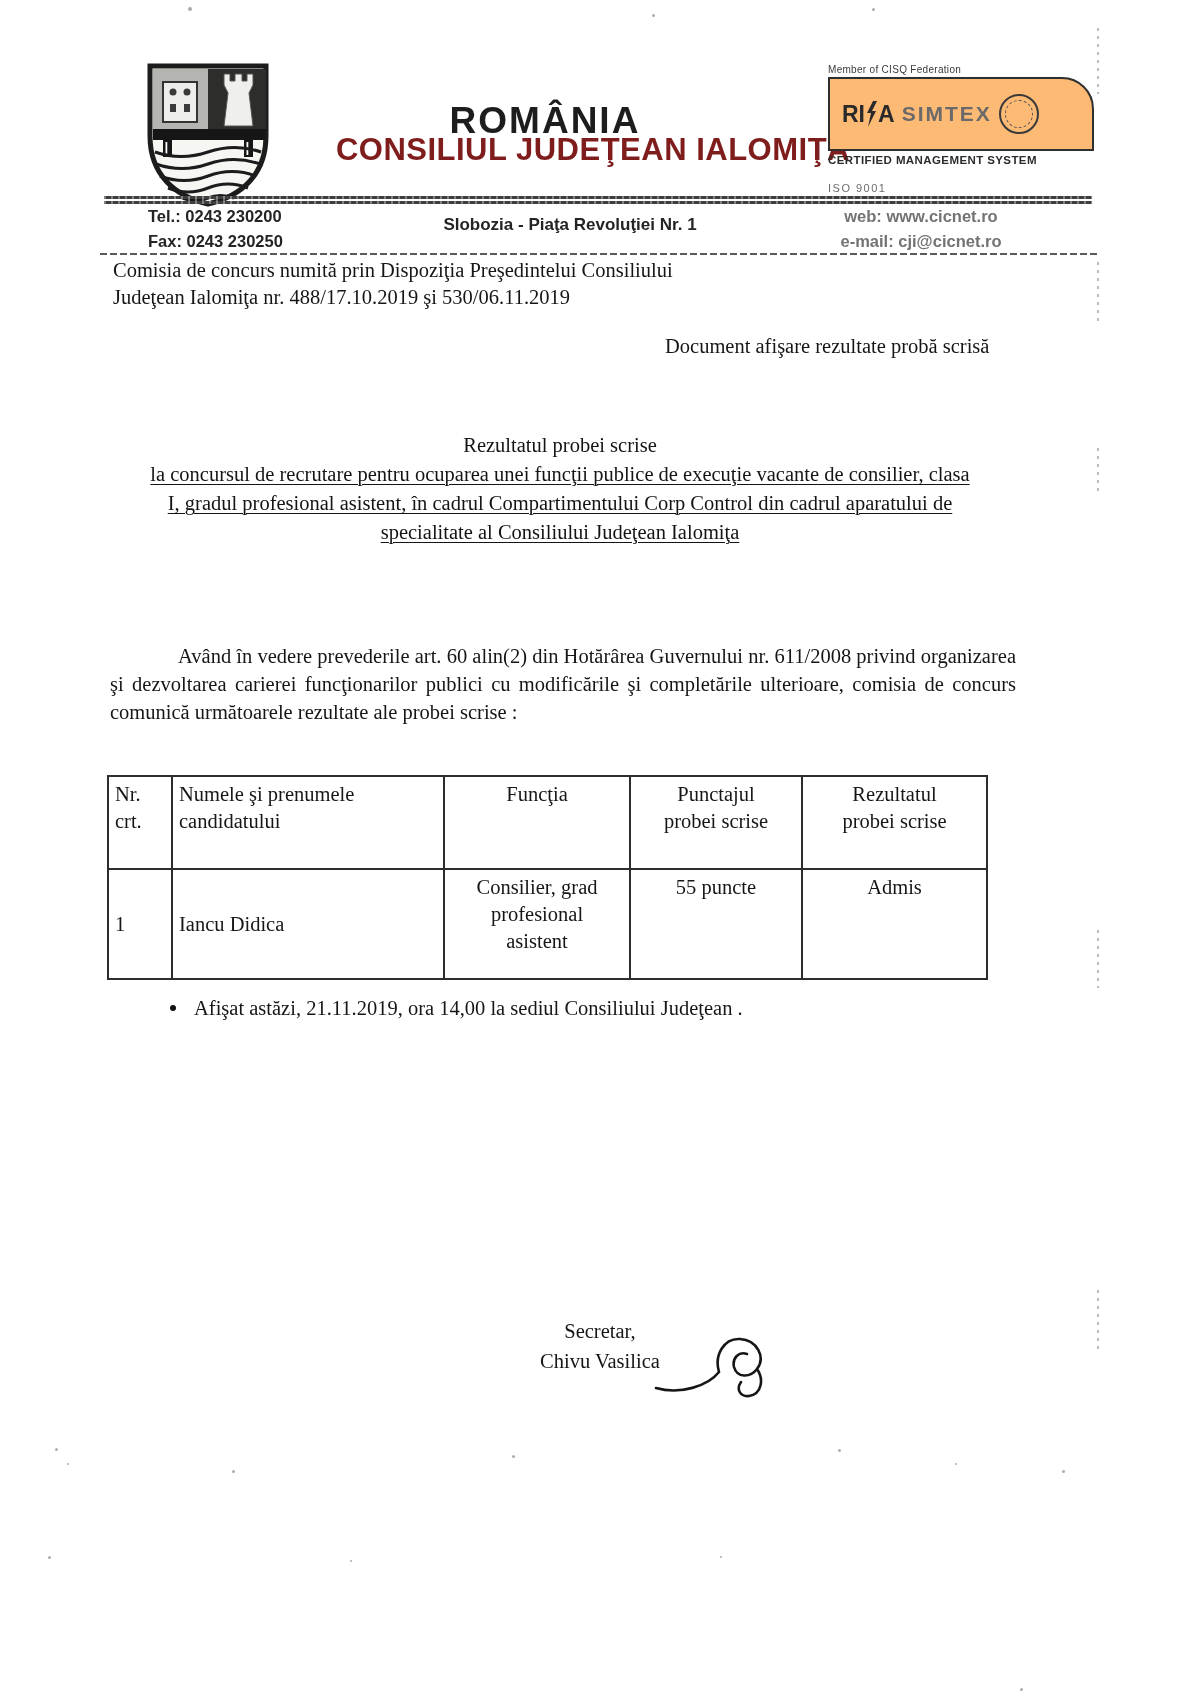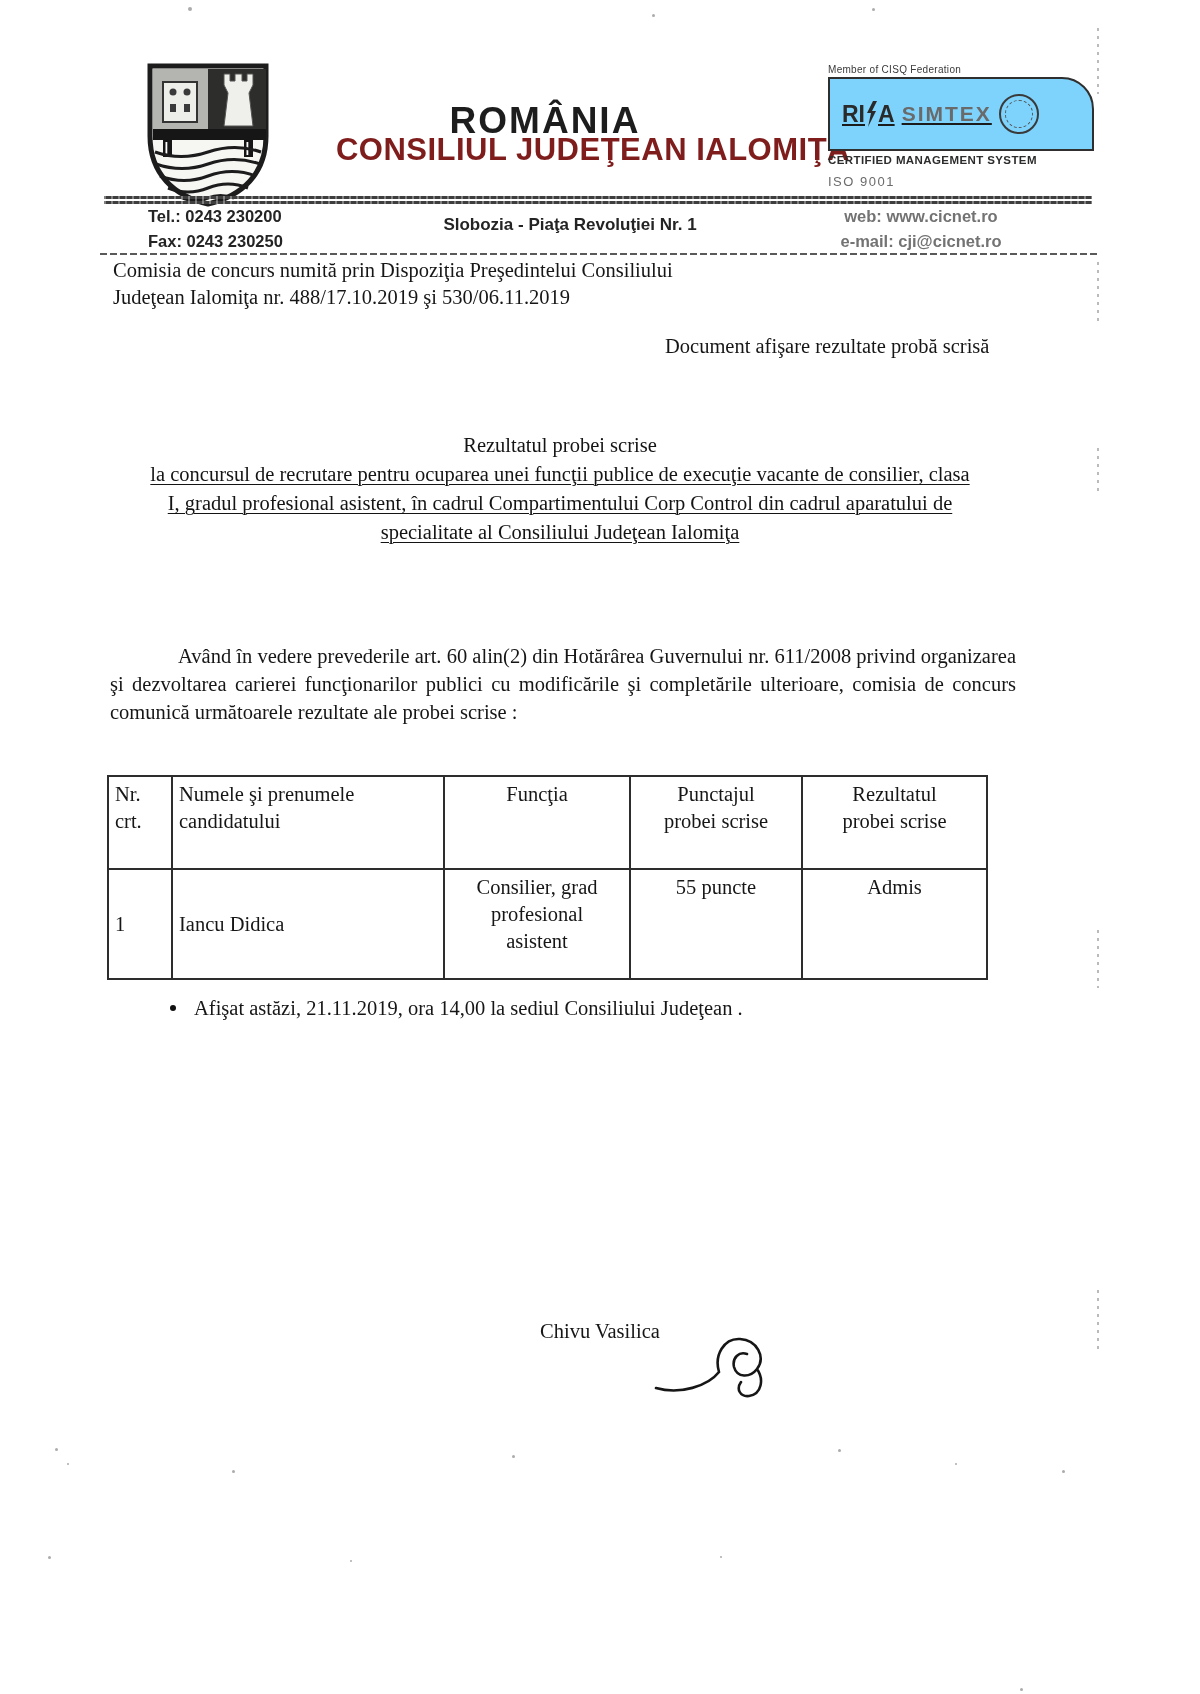--- a/index.html
+++ b/index.html
@@ -10,28 +10,28 @@
   .coat{position:absolute;left:146px;top:62px;width:124px;height:146px;}
   .country{position:absolute;left:270px;top:76px;width:550px;text-align:center;
            font-family:"Liberation Sans",sans-serif;font-weight:800;font-size:37px;
            letter-spacing:2px;color:#1d1d1d;margin-top:24px;}
   .institution{position:absolute;left:240px;top:132px;width:610px;text-align:right;
            font-family:"Liberation Sans",sans-serif;font-weight:800;font-size:31px;
            letter-spacing:0.5px;color:#7f1d1d;}
   .cert{position:absolute;left:828px;top:64px;width:266px;font-family:"Liberation Sans",sans-serif;}
   .cert-member{font-size:10px;color:#3a3a3a;letter-spacing:0.3px;}
   .cert-box{margin-top:2px;border:2.5px solid #2f2f2f;border-top-right-radius:32px;
-            height:70px;display:flex;align-items:center;padding:0 8px 0 12px;gap:7px;background:#7dd3fc;text-decoration:underline;}
+            height:70px;display:flex;align-items:center;padding:0 8px 0 12px;gap:7px;background:#fdba74;}
   .rina{font-weight:800;font-size:23px;color:#2a2a2a;display:flex;align-items:center;}
   .bolt{margin:0 1px;}
   .simtex{font-weight:700;font-size:21px;letter-spacing:2px;color:#6a6a6a;}
   .seal{width:36px;height:36px;border:2.5px solid #3a3a3a;border-radius:50%;position:relative;flex:0 0 auto;}
   .seal::before{content:"";position:absolute;inset:4px;border:1.5px dashed #555;border-radius:50%;}
   .cert-system{font-size:11.5px;font-weight:700;color:#2c2c2c;margin-top:3px;letter-spacing:0.4px;}
-  .cert-iso{font-size:13px;color:#6b6b6b;letter-spacing:1.5px;margin-top:8px;}
+  .cert-iso{font-size:11px;color:#6b6b6b;letter-spacing:1.5px;margin-top:16px;}
   .header-rule{position:absolute;left:104px;top:196px;width:988px;height:8px;
       background:linear-gradient(#3e3e3e 0 3px,transparent 3px 5px,#3e3e3e 5px 8px);}
   .header-rule::after{content:"";position:absolute;inset:0;
       background:repeating-linear-gradient(90deg,rgba(255,255,255,.35) 0 2px,transparent 2px 7px);}
 
   .contact-left{position:absolute;left:148px;top:204px;font-family:Liberation Sans, sans-serif;
       font-weight:700;font-size:16.5px;color:#242424;line-height:25px;}
   .contact-center{position:absolute;left:410px;top:215px;width:320px;text-align:center;
       font-family:"Liberation Sans",sans-serif;font-weight:700;font-size:17px;color:#242424;}
   .contact-right{position:absolute;left:796px;top:204px;width:250px;text-align:center;
@@ -202,20 +202,21 @@
         <td class="c-top">Admis</td>
       </tr>
     </tbody>
   </table>
 
   <ul class="bullets">
     <li class="b3">Afişat astăzi, 21.11.2019, ora 14,00  la sediul Consiliului Judeţean .</li>
   </ul>
 
   <div class="sig">
+    <div>Secretar,</div>
     <div>Chivu Vasilica</div>
   </div>
   <svg class="sig-squiggle" viewBox="0 0 118 74">
     <path d="M4,58 C28,65 56,56 67,42 C62,25 72,8 88,9 C105,10 114,27 105,39 C98,48 85,48 82,37 C80,28 87,21 95,24
              M105,39 C112,49 110,64 97,66 C88,67 84,59 89,52" fill="none" stroke="#161616" stroke-width="2.6" stroke-linecap="round"></path>
   </svg>
 
   <div class="edge-dots" style="left:1097px;top:28px;height:66px;"></div>
   <div class="edge-dots" style="left:1097px;top:262px;height:64px;"></div>
   <div class="edge-dots" style="left:1097px;top:448px;height:46px;"></div>

